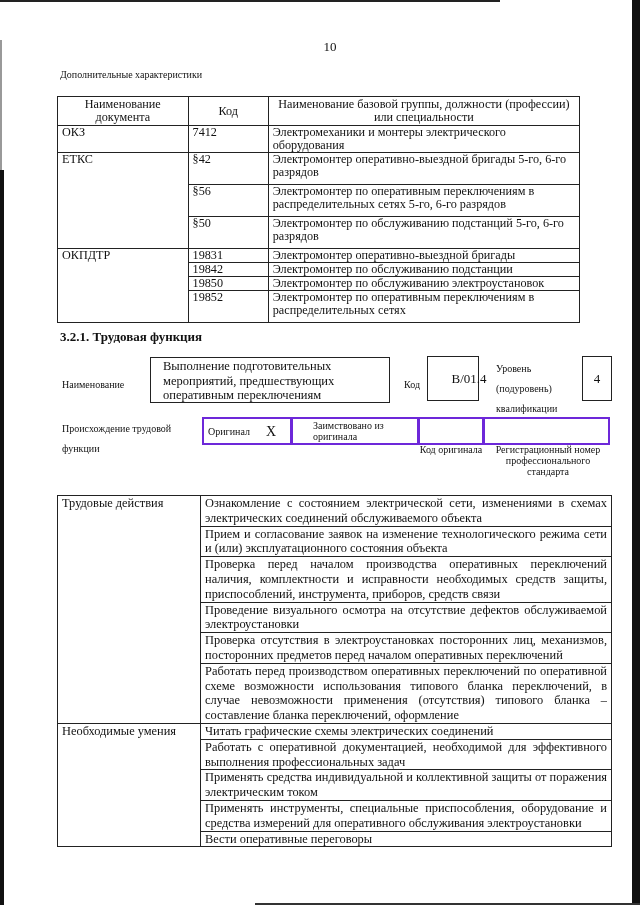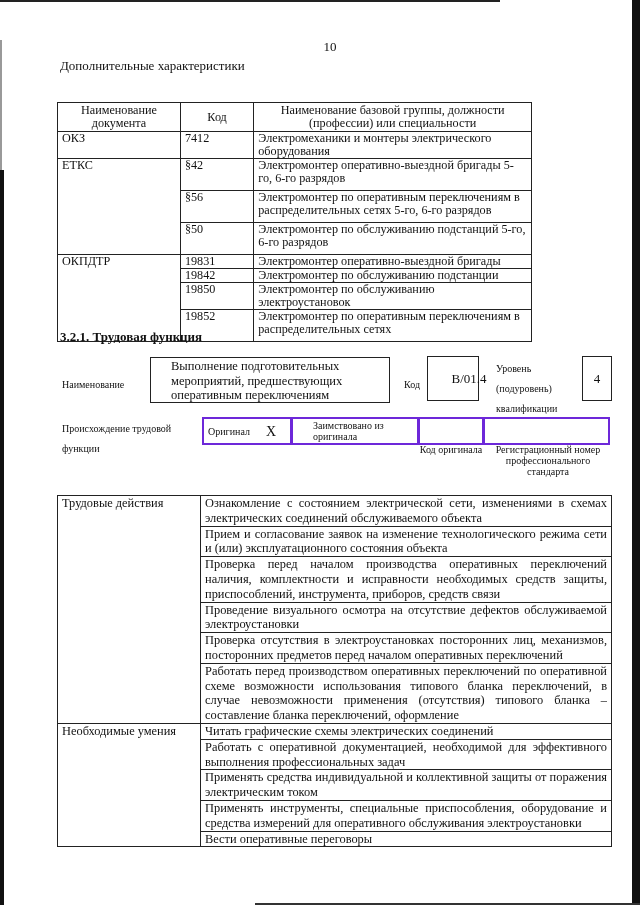--- a/index.html
+++ b/index.html
@@ -8,36 +8,36 @@
     background: #ffffff; color: #111;
     font-family: "Liberation Serif", "DejaVu Serif", serif;
   }
   .scan-edge-left { position: absolute; left: 0; top: 170px; width: 4px; height: 735px; background: #111; }
   .scan-edge-left-light { position: absolute; left: 0; top: 40px; width: 2px; height: 130px; background: #999; }
   .scan-edge-right { position: absolute; right: 0; top: 0; width: 8px; height: 905px; background: #111; }
   .scan-edge-top { position: absolute; left: 0; top: 0; width: 500px; height: 2px; background: #222; }
   .scan-edge-bottom { position: absolute; left: 255px; bottom: 0; width: 385px; height: 2px; background: #333; }
 
   .page-number { position: absolute; top: 39px; left: 0; width: 660px; text-align: center; font-size: 13px; }
-  .section-heading { position: absolute; top: 58px; left: 60px; font-size: 13px; }
+  .section-heading { position: absolute; top: 69px; left: 60px; font-size: 10px; }
 
   table { border-collapse: collapse; position: absolute; }
   td, th { border: 1px solid #222; padding: 0 4px; vertical-align: top; font-size: 12.2px; line-height: 13px; font-weight: normal; }
 
-  #tbl-chars { left: 57px; top: 102px; width: 475px; padding-left: 27px; }
+  #tbl-chars { left: 57px; top: 96px; width: 523px; padding-left: 27px; }
   #tbl-chars th { text-align: center; vertical-align: middle; height: 28px; }
   #tbl-chars .c1 { width: 127px; }
   #tbl-chars .c2 { width: 76px; }
   #tbl-chars .c3 { width: 326px; }
 
   .subsection-title { position: absolute; top: 329px; left: 60px; font-size: 13px; font-weight: bold; }
 
   .lbl-small { position: absolute; font-size: 10px; line-height: 20px; }
   .box { position: absolute; border: 1px solid #222; box-sizing: border-box; }
-  .func-name-box { left: 150px; top: 357px; width: 240px; height: 46px; padding: 1px 20px; font-size: 12.5px; line-height: 14.5px; }
+  .func-name-box { left: 150px; top: 357px; width: 240px; height: 46px; padding: 1px 12px; font-size: 12.5px; line-height: 14.5px; }
   .code-box { left: 427px; top: 356px; width: 52px; height: 45px; font-size: 13px; display: flex; align-items: center; justify-content: center; padding-left: 32px; }
   .level-box { left: 582px; top: 356px; width: 30px; height: 45px; font-size: 13px; display: flex; align-items: center; justify-content: center; }
 
   .origin-row { position: absolute; left: 203px; top: 417px; height: 25px; display: flex; }
   .origin-cell { border: 2px solid #6d28d9; box-sizing: border-box; height: 28px; margin-left: -1px; font-size: 10px; line-height: 11px; }
   .origin-cell.orig { width: 90px; display: flex; align-items: center; padding-left: 4px; }
   .origin-cell.orig .x-mark { font-size: 14px; margin-left: 16px; }
   .origin-cell.borrowed { width: 128px; padding: 1px 20px; }
   .origin-cell.code { width: 66px; }
   .origin-cell.reg { width: 127px; }

